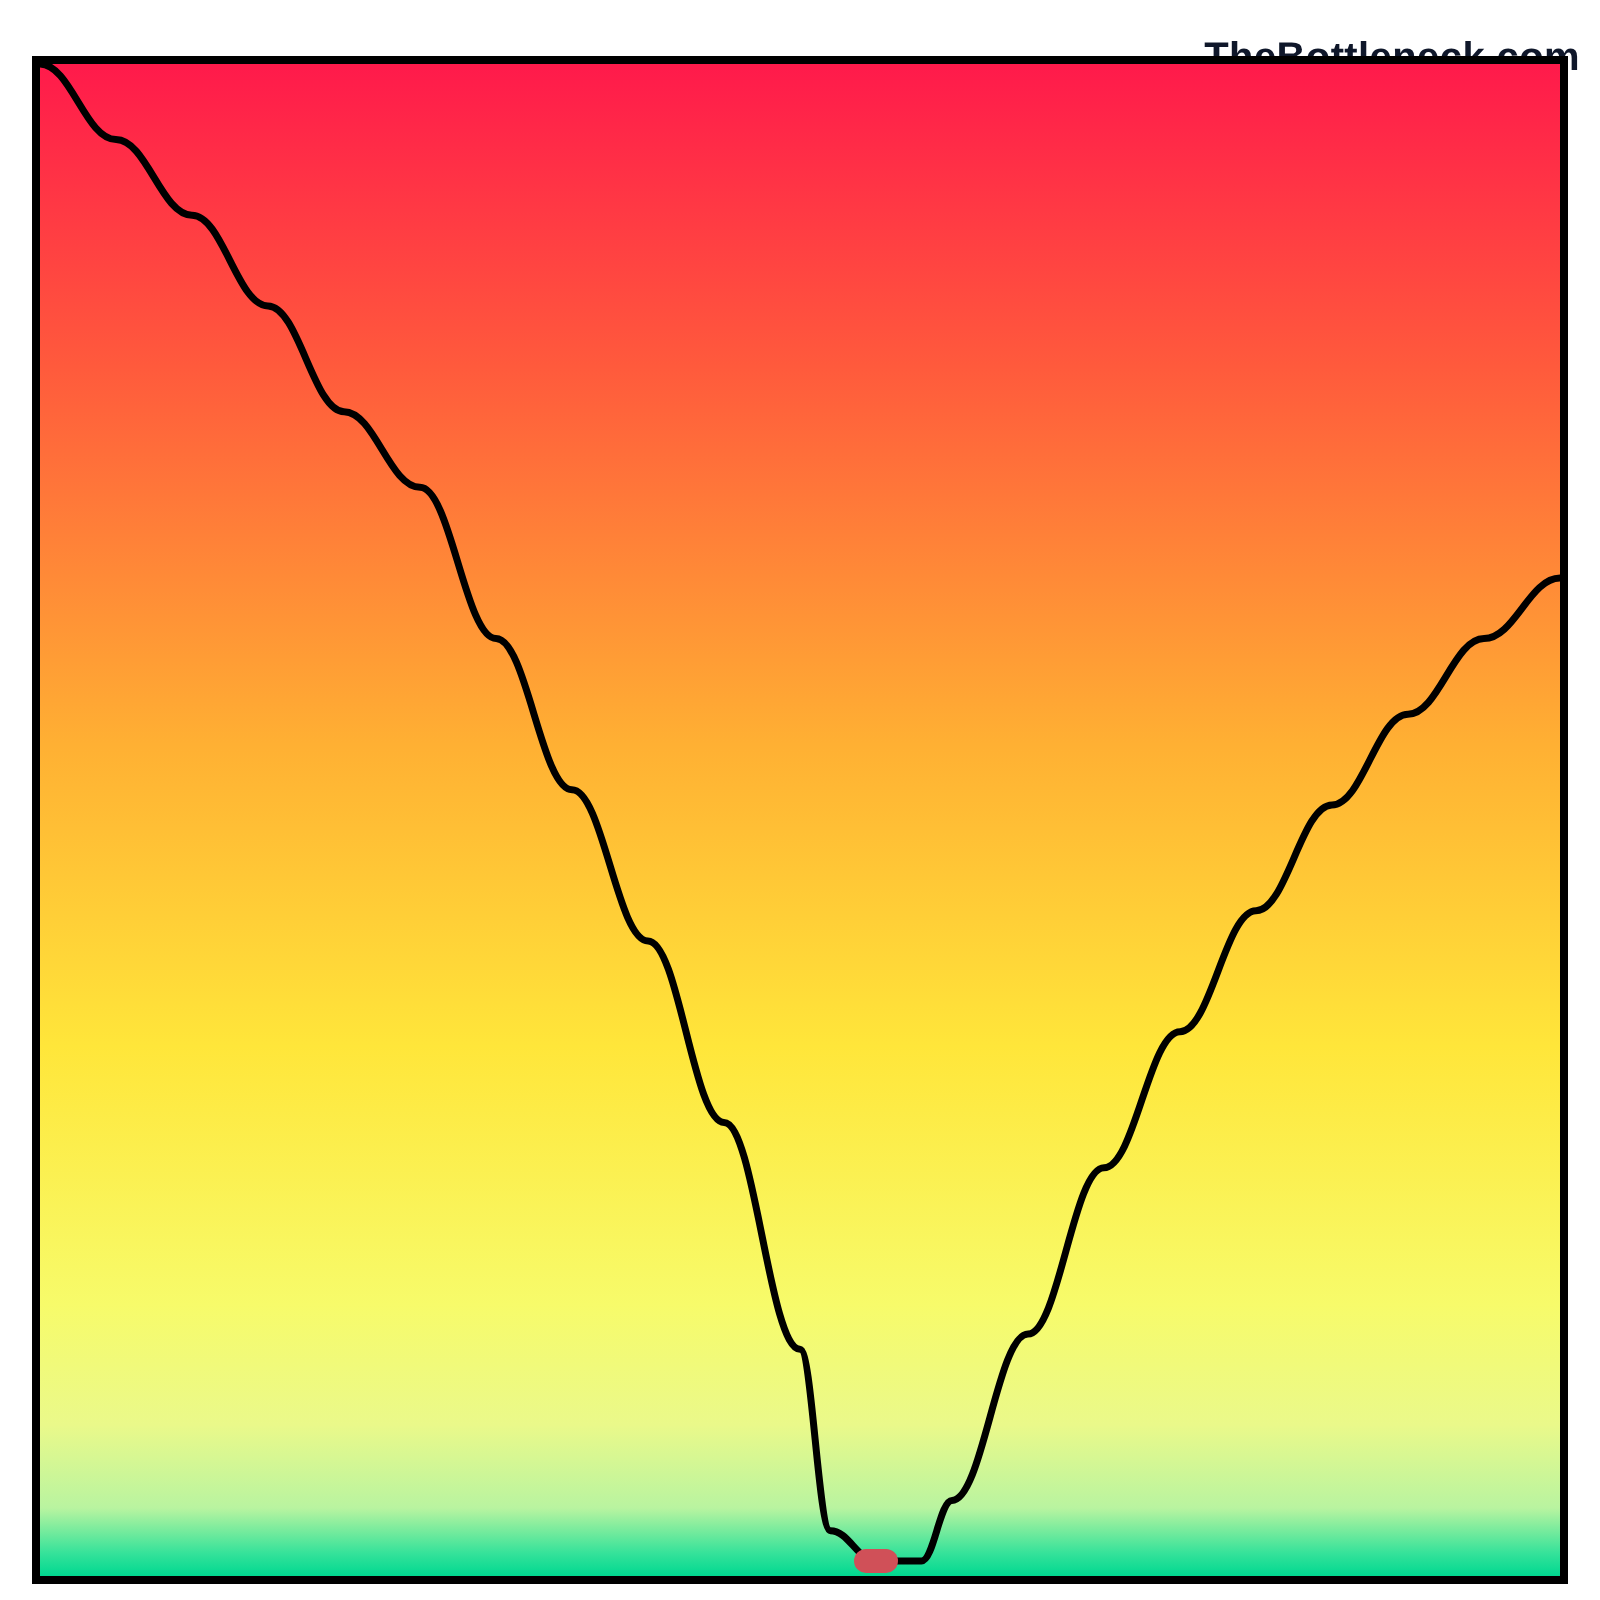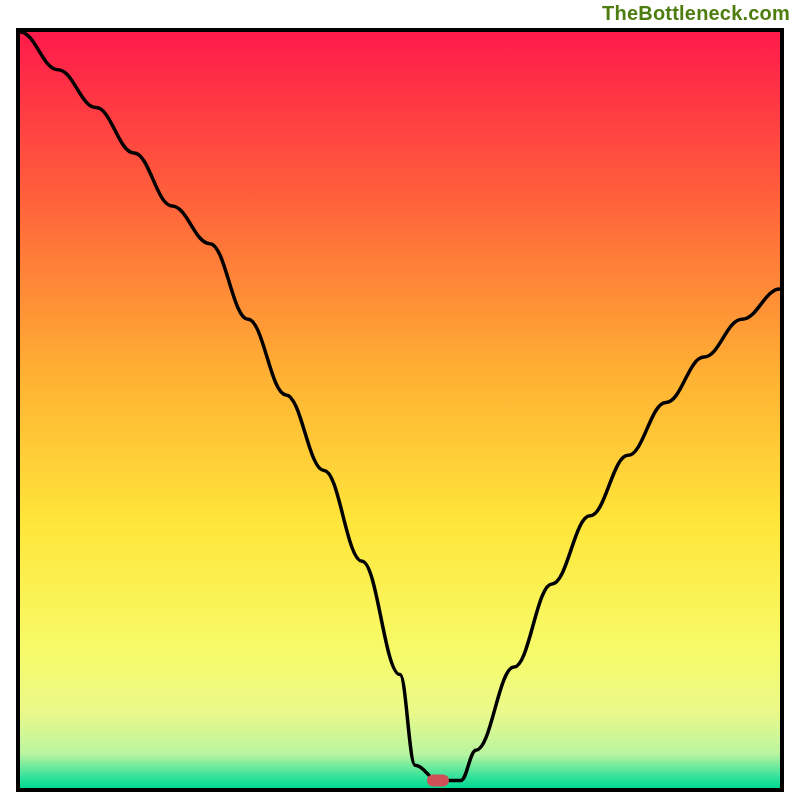--- a/index.html
+++ b/index.html
@@ -10,25 +10,25 @@
     background: #ffffff;
     font-family: Arial, sans-serif;
   }
   .container {
     position: relative;
     width: 800px;
     height: 800px;
   }
   .attribution {
     position: absolute;
-    top: 2px;
+    top: 18px;
     right: 10px;
     font-size: 20px;
     font-weight: bold;
-    color: #4d7c0f;
+    color: #0f172a;
     letter-spacing: 0.2px;
   }
   .frame {
     position: absolute;
     top: 28px;
     left: 16px;
     width: 768px;
     height: 764px;
     border: 4px solid #000;
     box-sizing: border-box;

